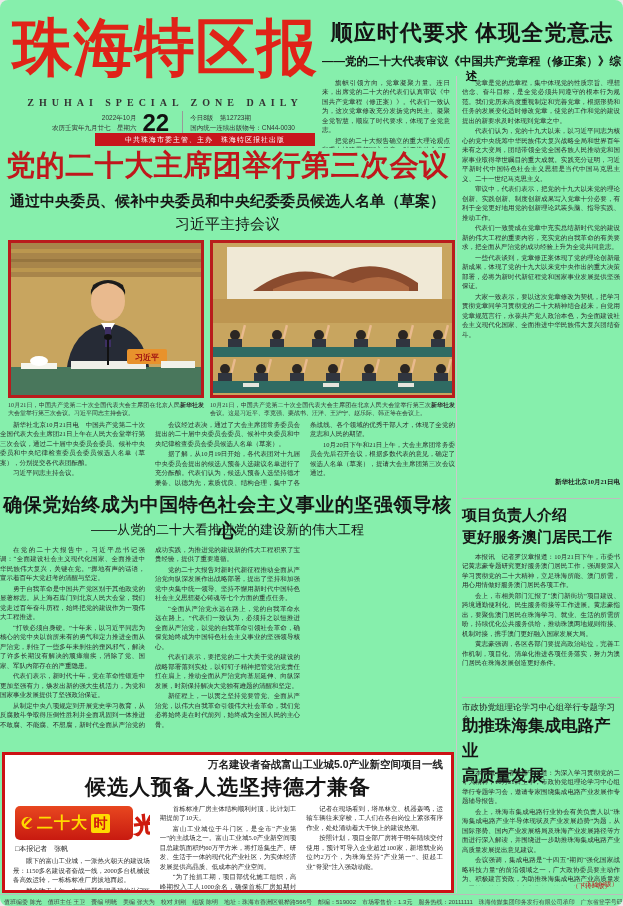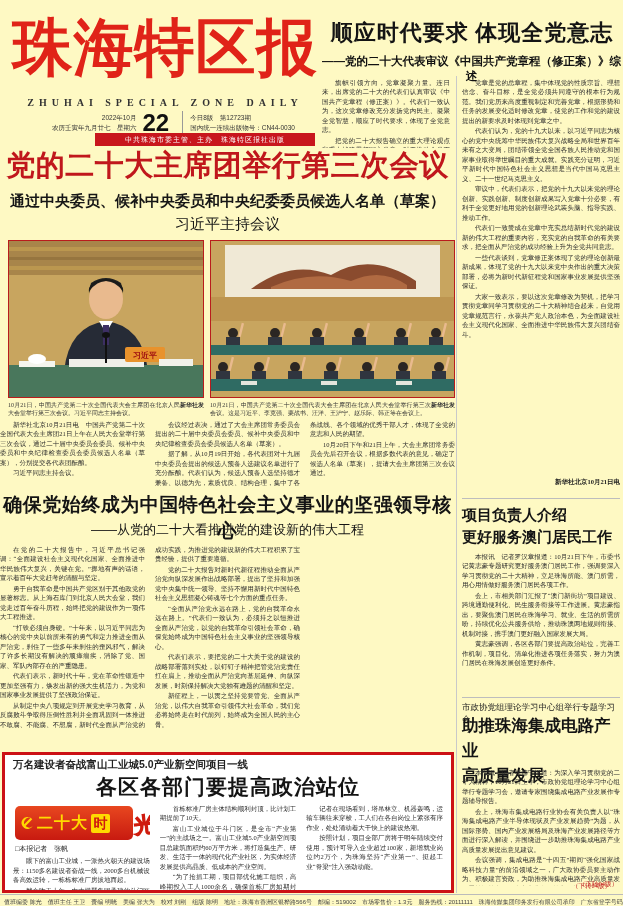--- a/index.html
+++ b/index.html
@@ -1,20 +1,20 @@
 <!DOCTYPE html>
 <html><head>
 <meta charset="utf-8">
 <style>
   * { margin:0; padding:0; box-sizing:border-box; }
   html,body { background:#e9e9e9; }
   .page {
     position:relative; width:623px; height:906px; margin:0 auto;
-    background:#fef9c3; overflow:hidden;
-    font-family:"Liberation Serif","DejaVu Serif",serif; color:#222;
+    background:#86efac; overflow:hidden;
+    font-family:"Liberation Serif","DejaVu Serif",serif; color:#222;border-radius:8px;
   }
   .sans { font-family:"Liberation Sans","DejaVu Sans",sans-serif; }
   .abs { position:absolute; }
   .para { margin:0 0 1px 0; text-indent:2em; text-align:justify; }
   .tiny { font-size:6.5px; line-height:1.46; color:#2b2b2b; overflow:hidden; }
 
   
   .masthead-title {
     left:8px; top:0; width:314px; height:96px; line-height:96px;
     font-size:60px; font-weight:900; color:#e02318; text-align:center;
@@ -51,40 +51,40 @@
   
   .lead-headline { left:0; top:146px; width:455px; font-size:29px; font-weight:900;
     color:#c0171c; text-align:center; letter-spacing:0.5px; }
   .lead-deck1 { left:0; top:192px; width:455px; font-size:15px; font-weight:bold;
     text-align:center; color:#161616; }
   .lead-deck2 { left:0; top:215px; width:455px; font-size:15px; text-align:center; color:#161616; }
   .lead-body { left:0; top:420px; width:455px; height:74px;
     column-count:3; column-gap:10px; column-fill:auto; }
 
   
-  .photo { border:1px solid #b91c1c; overflow:hidden; }
+  .photo { border:3px solid #b91c1c; overflow:hidden; }
   .photo-left  { left:8px;   top:240px; width:196px; height:158px; }
   .photo-right { left:210px; top:240px; width:245px; height:158px; }
   .caption { font-size:6px; line-height:1.4; color:#333; text-align:justify; }
   .caption-left  { left:8px;   top:401px; width:196px; height:18px; }
   .caption-right { left:210px; top:401px; width:245px; height:18px; }
   .caption b { float:right; font-weight:bold; }
 
   
   .feature-headline { left:0; top:492px; width:455px; font-size:19px; font-weight:900;
     color:#141414; text-align:center; letter-spacing:0.5px; }
   .feature-sub { left:0; top:521px; width:455px; font-size:13px; font-weight:normal;
     text-align:center; color:#141414; }
   .feature-body { left:0; top:545px; width:455px; height:203px;
     column-count:3; column-gap:10px; column-fill:auto; }
 
   
   .factory-box { left:2px; top:752px; width:452px; height:141px;
     border:3px solid #cc1115; background:#fff; padding:3px 8px; }
-  .factory-kicker { font-size:10.5px; text-align:left; color:#222; font-weight:bold; }
+  .factory-kicker { font-size:10.5px; text-align:right; color:#222; font-weight:bold; }
   .factory-headline { font-size:21px; font-weight:900; text-align:center;
     color:#141414; letter-spacing:1px; margin-top:1px; }
   .factory-body { display:flex; gap:10px; margin-top:3px; height:86px; overflow:hidden; }
   .factory-col { flex:1; overflow:hidden; position:relative; }
   .logo20 { position:relative; width:118px; height:34px; margin:2px 0 4px 2px;
     background:linear-gradient(180deg,#e8471f,#c81a10); border-radius:5px;
     display:flex; align-items:center; padding:8px 5px; }
   .logo20 .emb { width:15px; height:15px; flex:0 0 auto; }
   .logo20 .t1 { color:#ffd900; font-size:16px; font-weight:900; letter-spacing:1px; margin-left:2px; }
   .logo20 .t2 { background:#ffd900; color:#cf1b10; width:19px; height:19px; line-height:19px;
@@ -243,21 +243,21 @@
       <p class="para">代表们表示，新时代十年，党在革命性锻造中更加坚强有力，焕发出新的强大生机活力，为党和国家事业发展提供了坚强政治保证。</p>
       <p class="para">从制定中央八项规定到开展党史学习教育，从反腐败斗争取得压倒性胜利并全面巩固到一体推进不敢腐、不能腐、不想腐，新时代全面从严治党的成功实践，为推进党的建设新的伟大工程积累了宝贵经验，提供了重要遵循。</p>
       <p class="para">党的二十大报告对新时代新征程推动全面从严治党向纵深发展作出战略部署，提出了坚持和加强党中央集中统一领导、坚持不懈用新时代中国特色社会主义思想凝心铸魂等七个方面的重点任务。</p>
       <p class="para">“全面从严治党永远在路上，党的自我革命永远在路上。”代表们一致认为，必须持之以恒推进全面从严治党，以党的自我革命引领社会革命，确保党始终成为中国特色社会主义事业的坚强领导核心。</p>
       <p class="para">代表们表示，要把党的二十大关于党的建设的战略部署落到实处，以钉钉子精神把管党治党责任扛在肩上，推动全面从严治党向基层延伸、向纵深发展，时刻保持解决大党独有难题的清醒和坚定。</p>
       <p class="para">新征程上，一以贯之坚持党要管党、全面从严治党，以伟大自我革命引领伟大社会革命，我们党必将始终走在时代前列，始终成为全国人民的主心骨。</p>
     </div>
 
   <div class="abs factory-box">
     <div class="factory-kicker sans">万名建设者奋战富山工业城5.0产业新空间项目一线</div>
-    <div class="factory-headline">各区各部门要提高政治站位</div>
+    <div class="factory-headline">候选人预备人选坚持德才兼备</div>
     <div class="factory-body">
       <div class="factory-col tiny">
         <div class="logo20 sans">
           <svg class="emb" viewBox="0 0 20 20">
             <path d="M15 3 A8 8 0 1 0 17 13 A6.5 6.5 0 1 1 15 3" fill="#ffd900"></path>
             <rect x="9" y="1" width="3" height="13" transform="rotate(45 10 8)" fill="#ffd900"></rect>
           </svg>
           <span class="t1">二十大</span>
           <span class="t2">时</span>
           <span class="t3">光</span>

